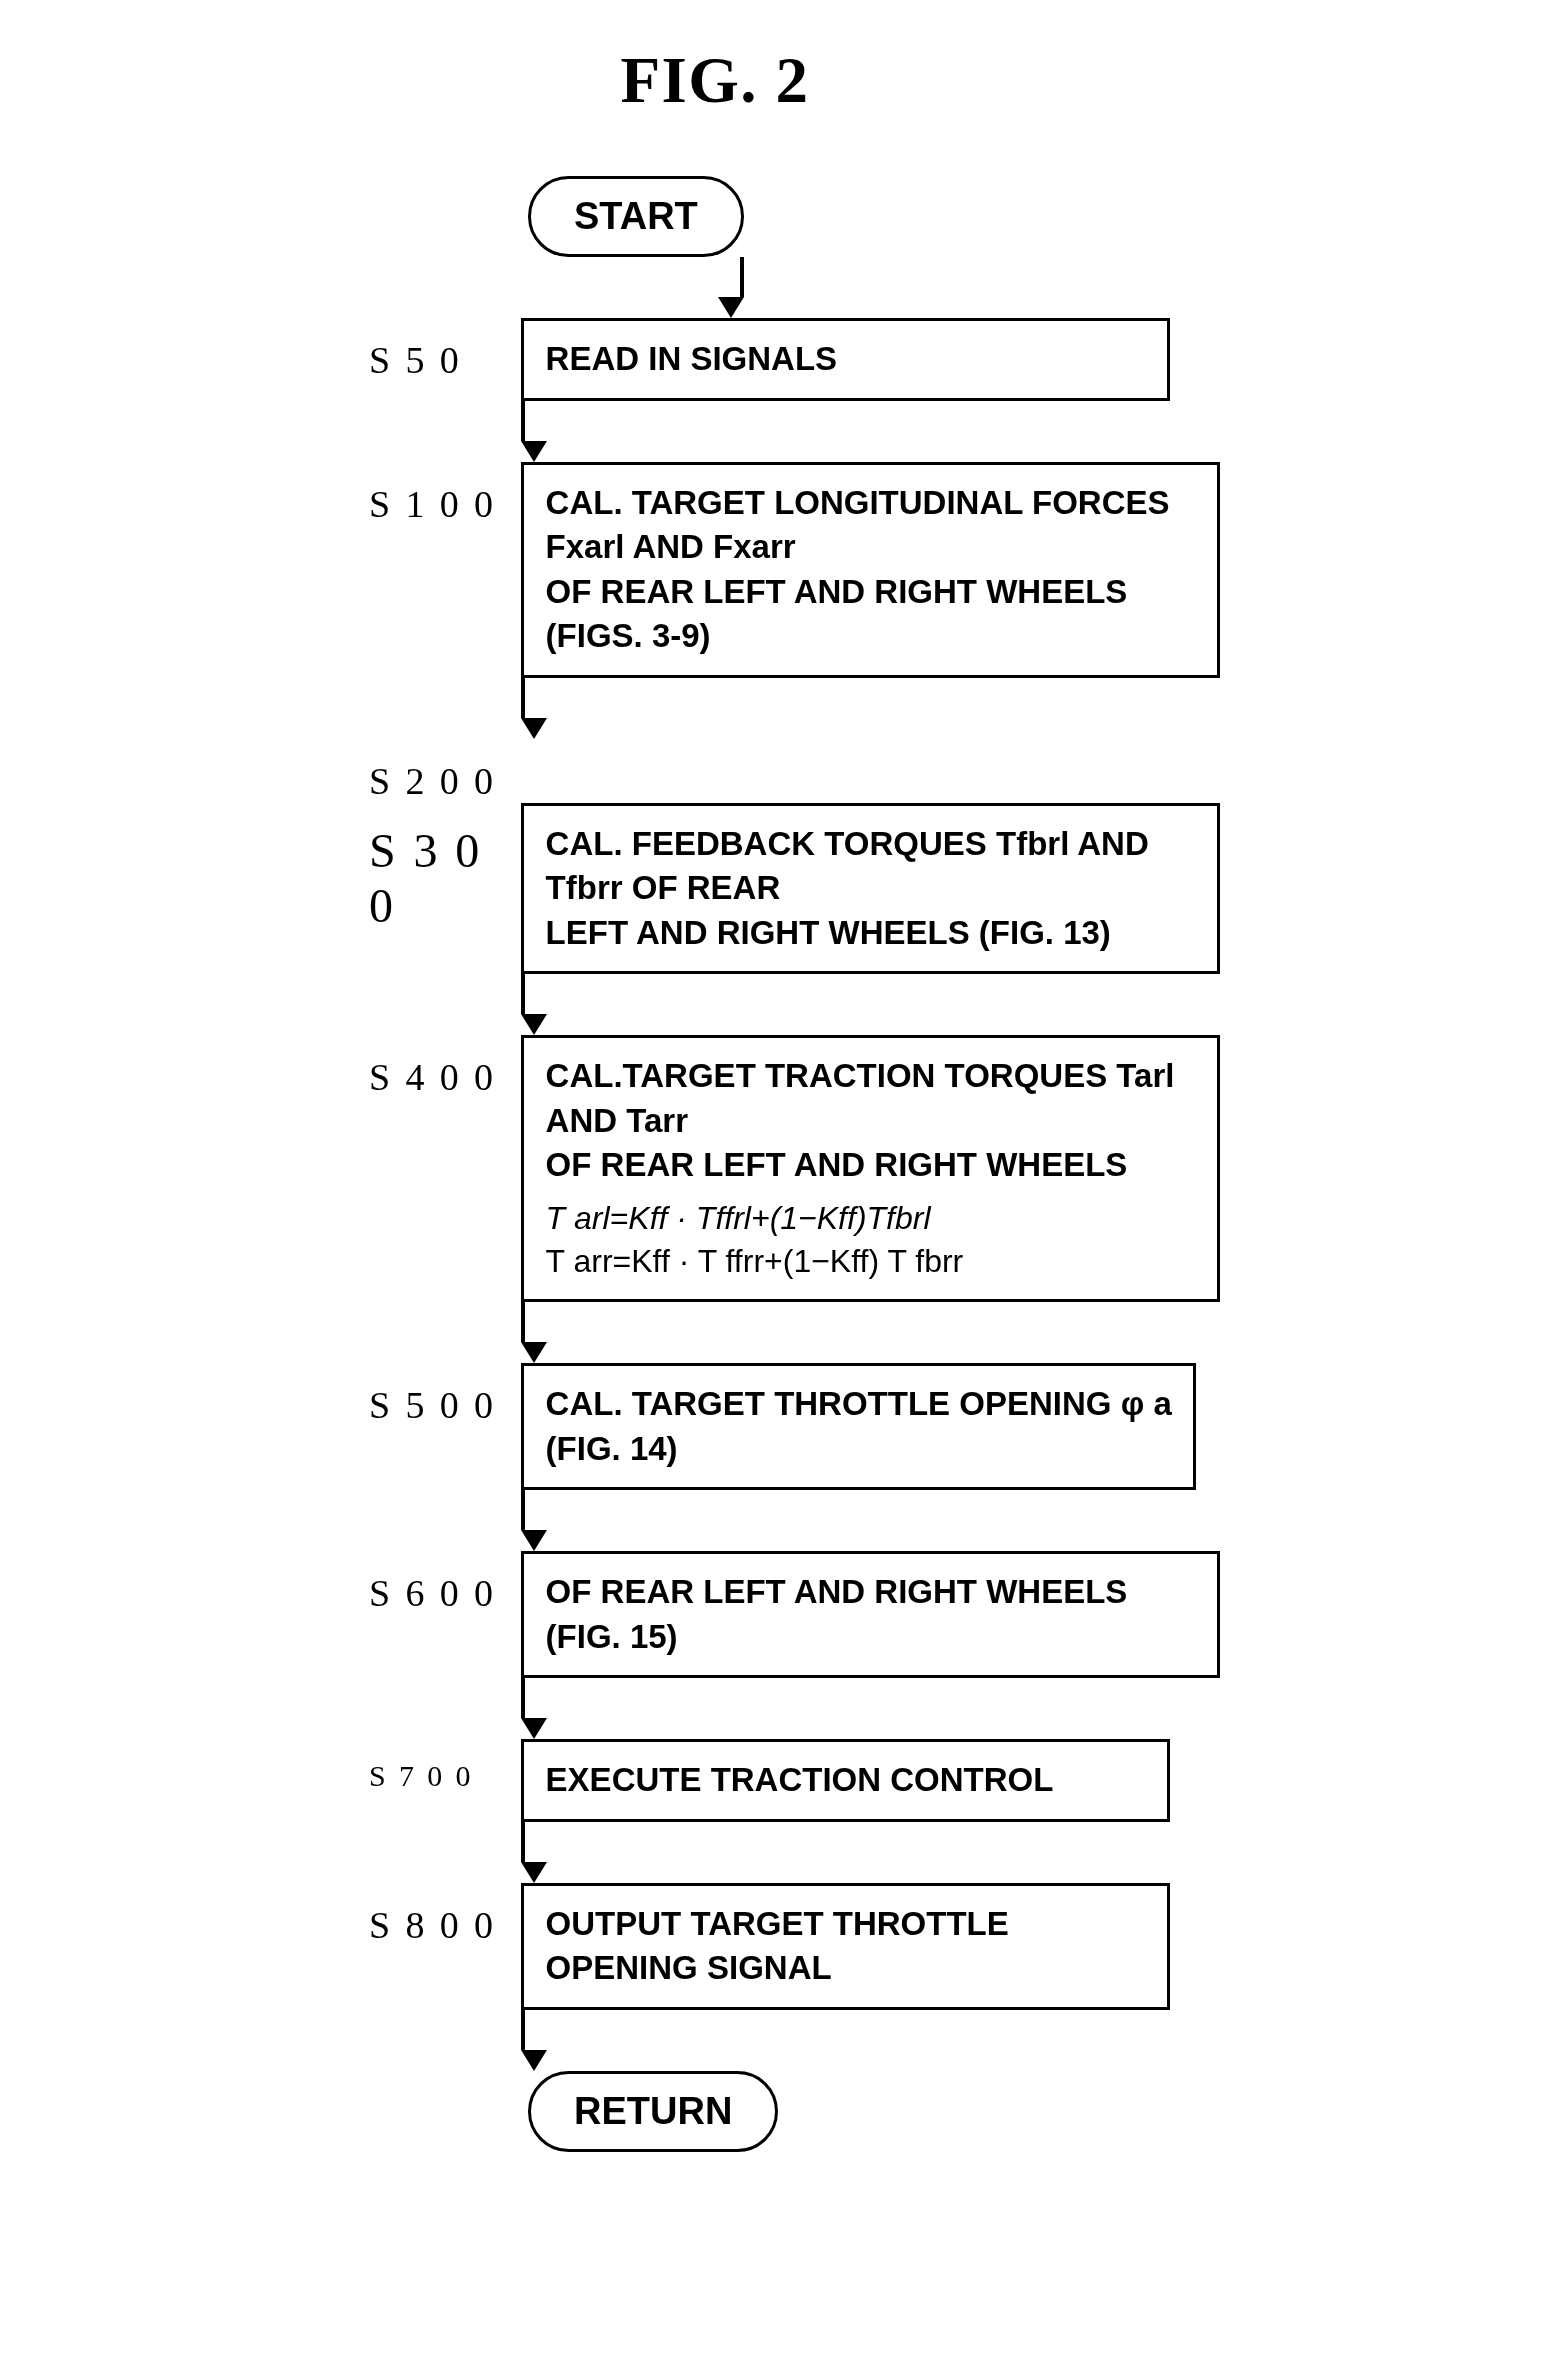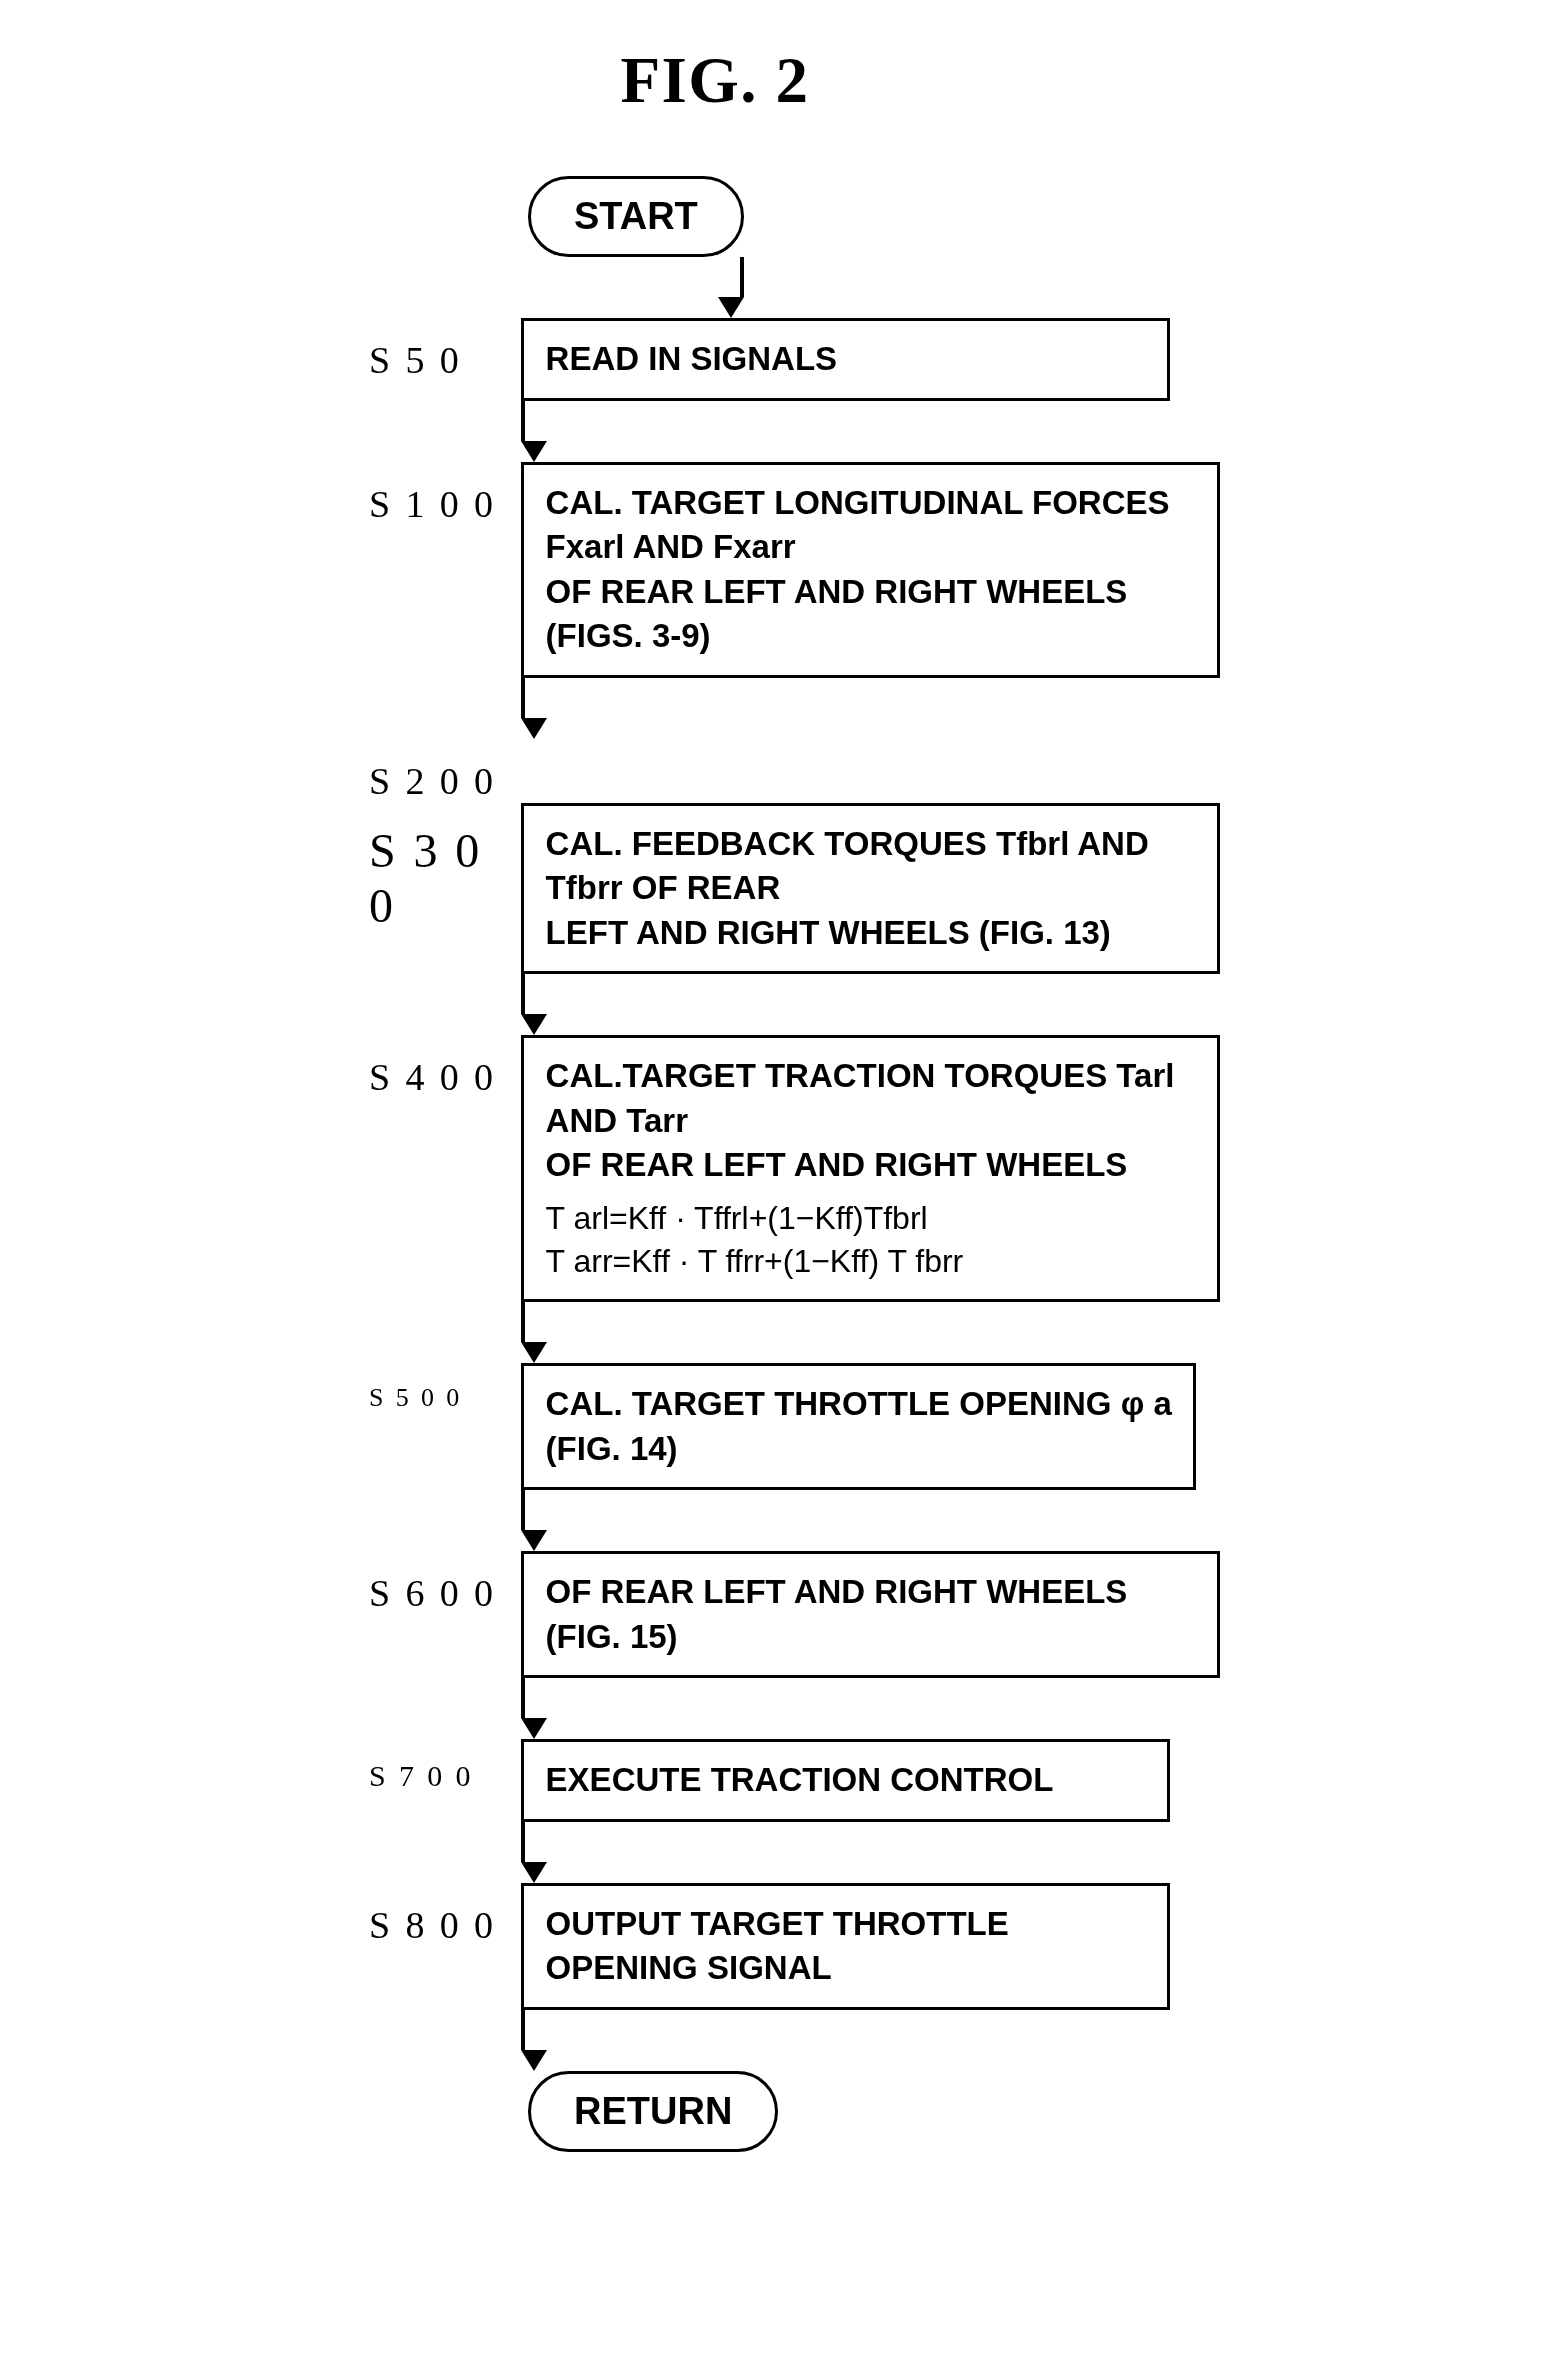--- a/index.html
+++ b/index.html
@@ -158,31 +158,31 @@
     </div>
 
     <div class="step-row">
       <div class="label-col">
         <span style="font-size:38px;letter-spacing:2.9px;">S 4 0 0</span>
       </div>
       <div class="box-col">
         <div class="box">
           <div>CAL.TARGET TRACTION TORQUES Tarl AND Tarr</div>
           <div>OF REAR LEFT AND RIGHT WHEELS</div>
-          <div style="margin-top:8.7px;" class="formula">T arl=Kff · Tffrl+(1−Kff)Tfbrl</div>
+          <div style="margin-top:8.7px;font-style:italic;" class="formula">T arl=Kff · Tffrl+(1−Kff)Tfbrl</div>
           <div class="formula">T arr=Kff · T ffrr+(1−Kff) T fbrr</div>
         </div>
         <div class="arrow-line" style="height:40px;"></div>
         <div class="arrow-head"></div>
       </div>
     </div>
 
     <div class="step-row">
       <div class="label-col">
-        <span style="font-size:26px;letter-spacing:2.9px;">S 5 0 0</span>
+        <span style="font-size:38px;letter-spacing:2.9px;">S 5 0 0</span>
       </div>
       <div class="box-col">
         <div class="box">
           <div>CAL. TARGET THROTTLE OPENING φ a</div>
           <div>(FIG. 14)</div>
         </div>
         <div class="arrow-line" style="height:40px;"></div>
         <div class="arrow-head"></div>
       </div>
     </div>

